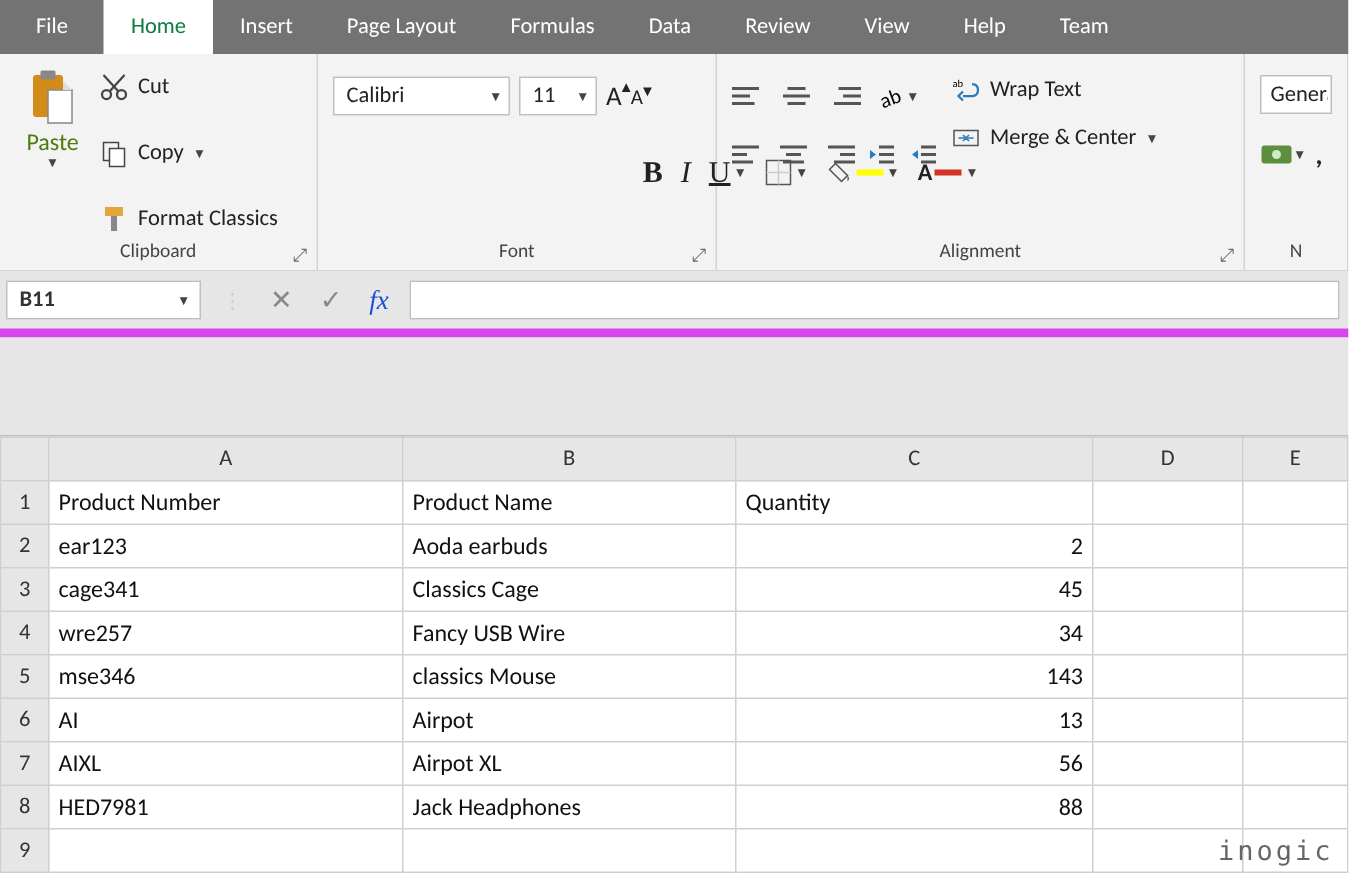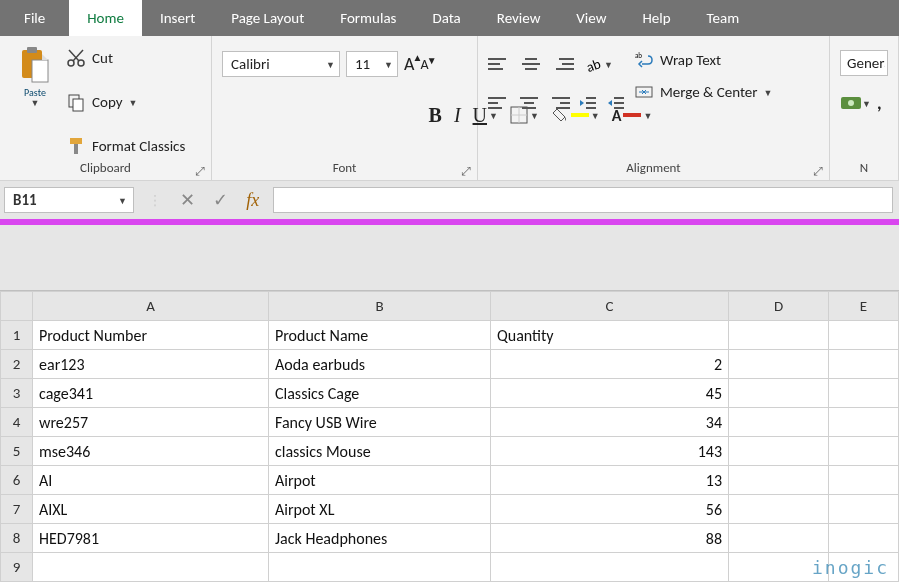--- a/index.html
+++ b/index.html
@@ -14,21 +14,21 @@
 
 .ribbon { display: flex; background: #f3f3f3; border-bottom: 1px solid #d4d4d4; height: 145px; }
 .group { border-right: 1px solid #d4d4d4; position: relative; padding: 6px 10px 0 10px; display: flex; flex-direction: column; }
 .group-label { position: absolute; bottom: 2px; left: 0; right: 0; text-align: center; font-size: 13px; color: #444; height: 20px; line-height: 20px; }
 .group-launcher { position: absolute; right: 4px; bottom: 2px; font-size: 12px; color: #666; cursor: pointer; width: 14px; text-align: center; }
 .group-body { flex: 1; display: flex; }
 
 .clip-left { width: 50px; display: flex; flex-direction: column; align-items: center; justify-content: flex-start; padding-top: 4px; }
 .paste-icon { width: 34px; height: 38px; display:flex; align-items:center; justify-content:center; }
 .paste-icon svg { width:34px; height:38px; }
-.paste-lbl { font-size: 10px; color:#0c4a6e; margin-top:2px; }
+.paste-lbl { font-size: 16px; color:#4d7c0f; margin-top:2px; }
 .dd-caret { font-size: 9px; color:#444; margin-top:-2px; }
 .clip-right { display:flex; flex-direction:column; gap:24px; padding:6px 4px 0 6px; }
 .clip-row { display:flex; align-items:center; gap:6px; cursor:pointer; font-size:15px; color:#222; }
 .small-ico { width:20px; height:20px; display:flex; align-items:center; justify-content:center; }
 
 .font-top { display:flex; align-items:center; gap:6px; margin-bottom:16px; height:28px; }
 .select-box { background:#fff; border:1px solid #bfbfbf; height:26px; display:flex; align-items:center; padding:0 4px 0 8px; font-size:15px; }
 .select-box.wide { width:118px; justify-content:space-between; }
 .select-box.narrow { width:52px; justify-content:space-between; }
 .caret { font-size:9px; color:#444; }
@@ -66,21 +66,21 @@
 
 
 .grid { border-collapse:collapse; table-layout:fixed; }
 .grid td, .grid th { border:1px solid #d0d0d0; height:29px; padding:0 6px; font-size:16px; color:#111; font-weight:normal; background:#fff; vertical-align:middle; }
 .grid .corner { width:32px; background:#e6e6e6; }
 .grid .colhdr { background:#e6e6e6; text-align:center; font-size:15px; color:#333; cursor:pointer; }
 .grid .rowhdr { width:32px; background:#e6e6e6; text-align:center; font-size:15px; color:#333; cursor:pointer; }
 .grid .num { text-align:right; }
 .colA { width:236px; } .colB { width:222px; } .colC { width:238px; } .colD { width:100px; } .colE { width:70px; }
 
-.watermark { position:absolute; right:10px; bottom:6px; color:#0369a1; font-size:18px; letter-spacing:2px; font-family:monospace; opacity:.6; }
+.watermark { position:absolute; right:10px; bottom:6px; color:#000000; font-size:18px; letter-spacing:2px; font-family:monospace; opacity:.6; }
 </style>
 </head>
 <body>
 
 <div class="tabs">
   <div class="tab first">File</div>
   <div class="tab active">Home</div>
   <div class="tab">Insert</div>
   <div class="tab">Page Layout</div>
   <div class="tab">Formulas</div>
@@ -307,21 +307,21 @@
 
 <div class="formula-wrap">
   <div class="namebox">
     <span>B11</span>
     <span class="caret">▼</span>
   </div>
   <div class="fx-btns">
     <span style="color:#ccc">⋮</span>
     <span class="fx-btn">✕</span>
     <span class="fx-btn">✓</span>
-    <span class="fx-btn" style="font-style:italic;font-family:serif;color:#a16207">fx</span>
+    <span class="fx-btn" style="font-style:italic;font-family:serif;color:#1d4ed8">fx</span>
   </div>
   <div class="formula-bar">
     <span></span>
   </div>
 </div>
 
 <div class="spacer"></div>
 
 <table class="grid">
   <tbody>

